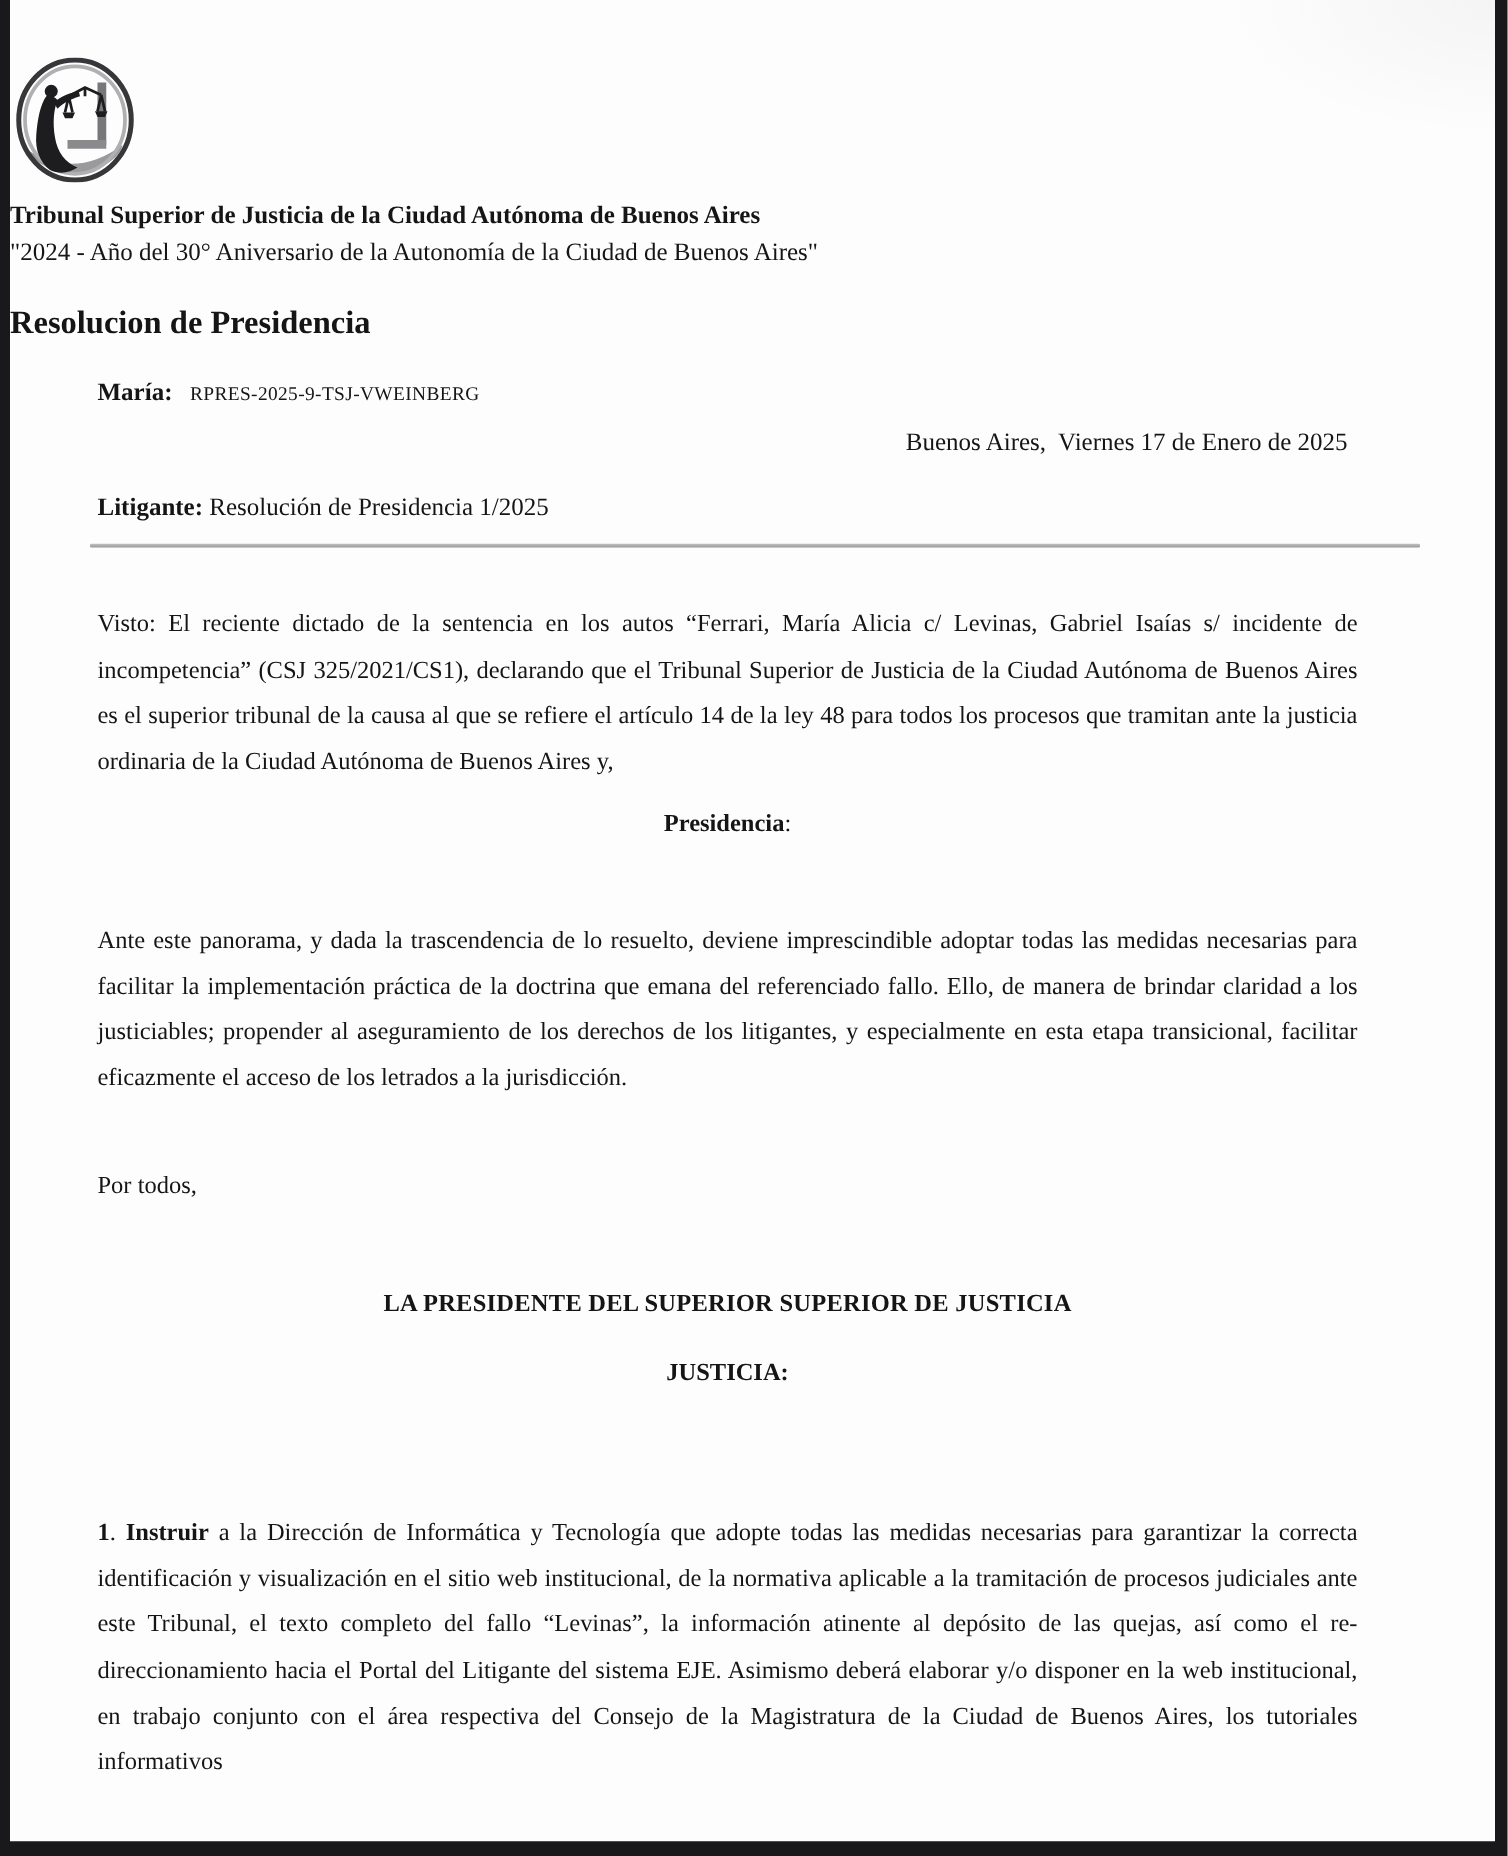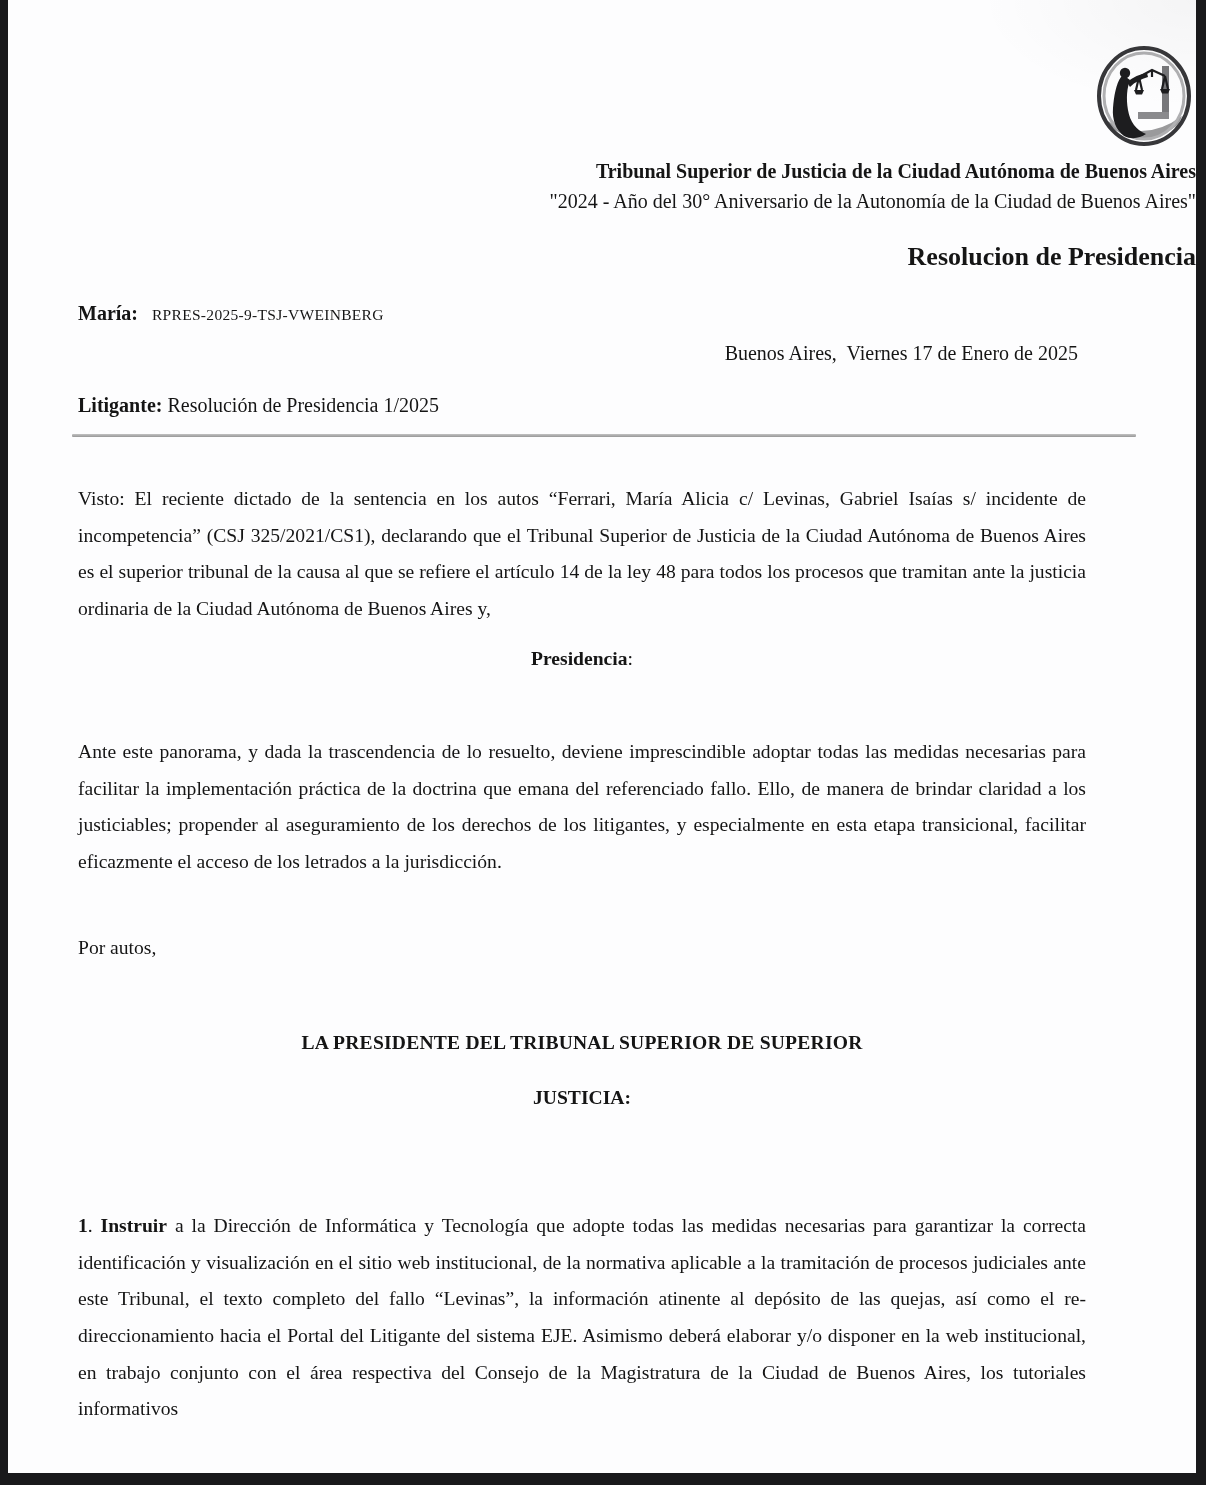--- a/index.html
+++ b/index.html
@@ -19,21 +19,21 @@
   }
   
   .page::after {
     content: "";
     position: absolute; top: 0; right: 0;
     width: 220px; height: 110px;
     background: radial-gradient(ellipse at top right, rgba(0,0,0,0.035), rgba(0,0,0,0) 70%);
     pointer-events: none;
   }
 
-  .letterhead { text-align: right; padding-top: 46px; }
+  .letterhead { text-align: left; padding-top: 46px; }
   .logo-wrap { display: inline-block; line-height: 0; }
   .lh-title   { font-size: 20px; font-weight: bold; margin-top: 8px; line-height: 26px; }
   .lh-subtitle{ font-size: 20px; margin-top: 4px; line-height: 26px; }
   .lh-doctype { font-size: 26px; font-weight: bold; margin-top: 30px; line-height: 26px; }
 
   .content { padding-left: 70px; padding-right: 110px; }
 
   .numero-row { margin-top: 30px; font-size: 20px; line-height: 26px; }
   .numero-row .label { font-weight: bold; }
   .numero-row .value { font-size: 15.5px; margin-left: 14px; letter-spacing: 0.3px; }
@@ -116,22 +116,22 @@
 
   <div class="divider"></div>
 
   <div class="content docbody">
     <p class="para-visto">Visto: El reciente dictado de la sentencia en los autos “Ferrari, María Alicia c/ Levinas, Gabriel Isaías s/ incidente de incompetencia” (CSJ 325/2021/CS1), declarando que el Tribunal Superior de Justicia de la Ciudad Autónoma de Buenos Aires es el superior tribunal de la causa al que se refiere el artículo 14 de la ley 48 para todos los procesos que tramitan ante la justicia ordinaria de la Ciudad Autónoma de Buenos Aires y,</p>
 
     <p class="center head-considerando"><span class="bold">Presidencia</span><span>:</span></p>
 
     <p class="para-ante">Ante este panorama, y dada la trascendencia de lo resuelto, deviene imprescindible adoptar todas las medidas necesarias para facilitar la implementación práctica de la doctrina que emana del referenciado fallo. Ello, de manera de brindar claridad a los justiciables; propender al aseguramiento de los derechos de los litigantes, y especialmente en esta etapa transicional, facilitar eficazmente el acceso de los letrados a la jurisdicción.</p>
 
-    <p class="para-porello">Por autos,</p>
+    <p class="para-porello">Por todos,</p>
 
-    <p class="center bold head-presidente">LA PRESIDENTE DEL TRIBUNAL SUPERIOR DE SUPERIOR</p>
+    <p class="center bold head-presidente">LA PRESIDENTE DEL SUPERIOR SUPERIOR DE JUSTICIA</p>
 
     <p class="center bold head-resuelve">JUSTICIA:</p>
 
     <p class="para-item1"><span class="bold">1</span><span>. </span><span class="bold">Instruir</span><span> a la Dirección de Informática y Tecnología que adopte todas las medidas necesarias para garantizar la correcta identificación y visualización en el sitio web institucional, de la normativa aplicable a la tramitación de procesos judiciales ante este Tribunal, el texto completo del fallo “Levinas”, la información atinente al depósito de las quejas, así como el re-direccionamiento hacia el Portal del Litigante del sistema EJE. Asimismo deberá elaborar y/o disponer en la web institucional, en trabajo conjunto con el área respectiva del Consejo de la Magistratura de la Ciudad de Buenos Aires, los tutoriales informativos</span></p>
   </div>
 
 </div>
 
 </body></html>

